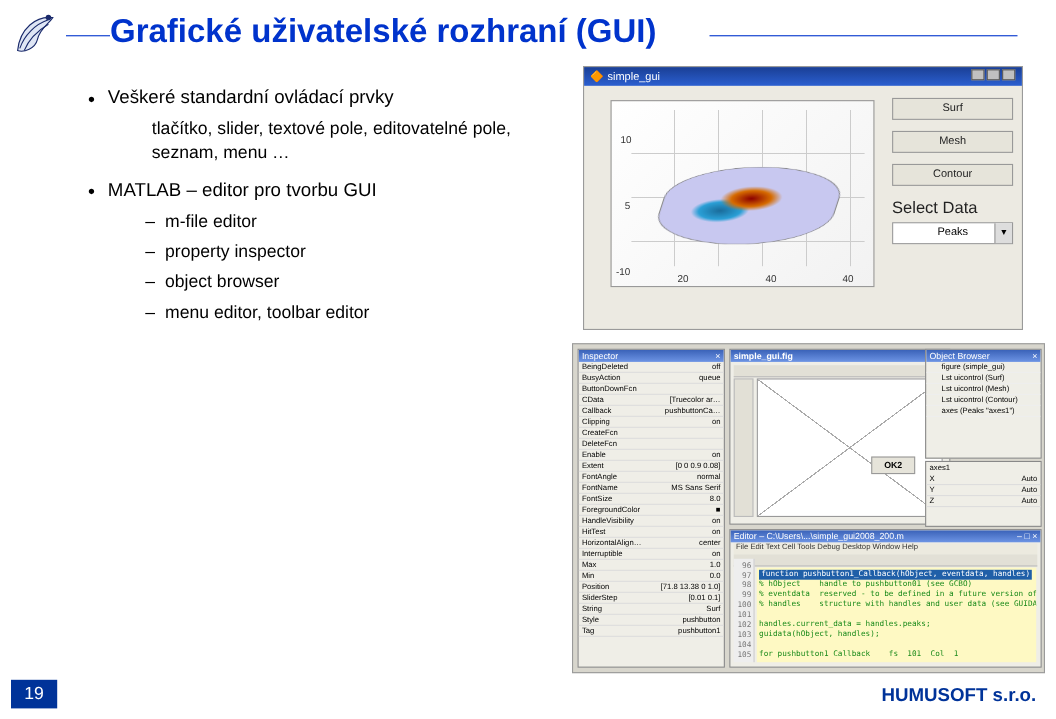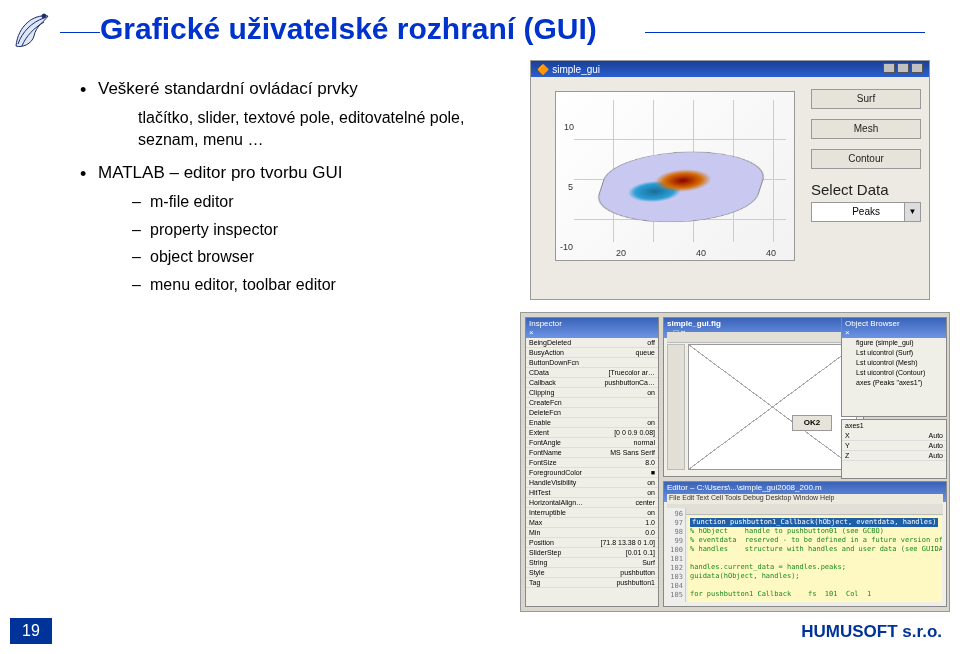--- a/index.html
+++ b/index.html
@@ -156,21 +156,21 @@
     background: #d8d6cd;
   }
   .fig-cluster .sub {
     position: absolute; background: #efeee7; border: 1px solid #888;
     font-size: 7px; overflow: hidden;
   }
   .fig-cluster .mini-title {
     background: linear-gradient(#3a62b8, #6d94e4);
     color: #fff; font-size: 8px; padding: 1px 3px;
     display: flex; justify-content: space-between;
-    white-space: nowrap; overflow: hidden; flex-direction: column;
+    white-space: nowrap; overflow: hidden;
   }
   .propinspect { top: 4px; left: 4px; width: 134px; height: 290px; }
   .propinspect .rows div {
     display: flex; justify-content: space-between;
     border-bottom: 1px solid #ddd; padding: 1px 3px; white-space: nowrap;
   }
   .layout { top: 4px; left: 142px; width: 201px; height: 160px; font-weight: bold; }
   .layout .canvas {
     position: absolute; top: 26px; left: 24px; right: 6px; bottom: 6px;
     background: #fff; border: 1px solid #999;

